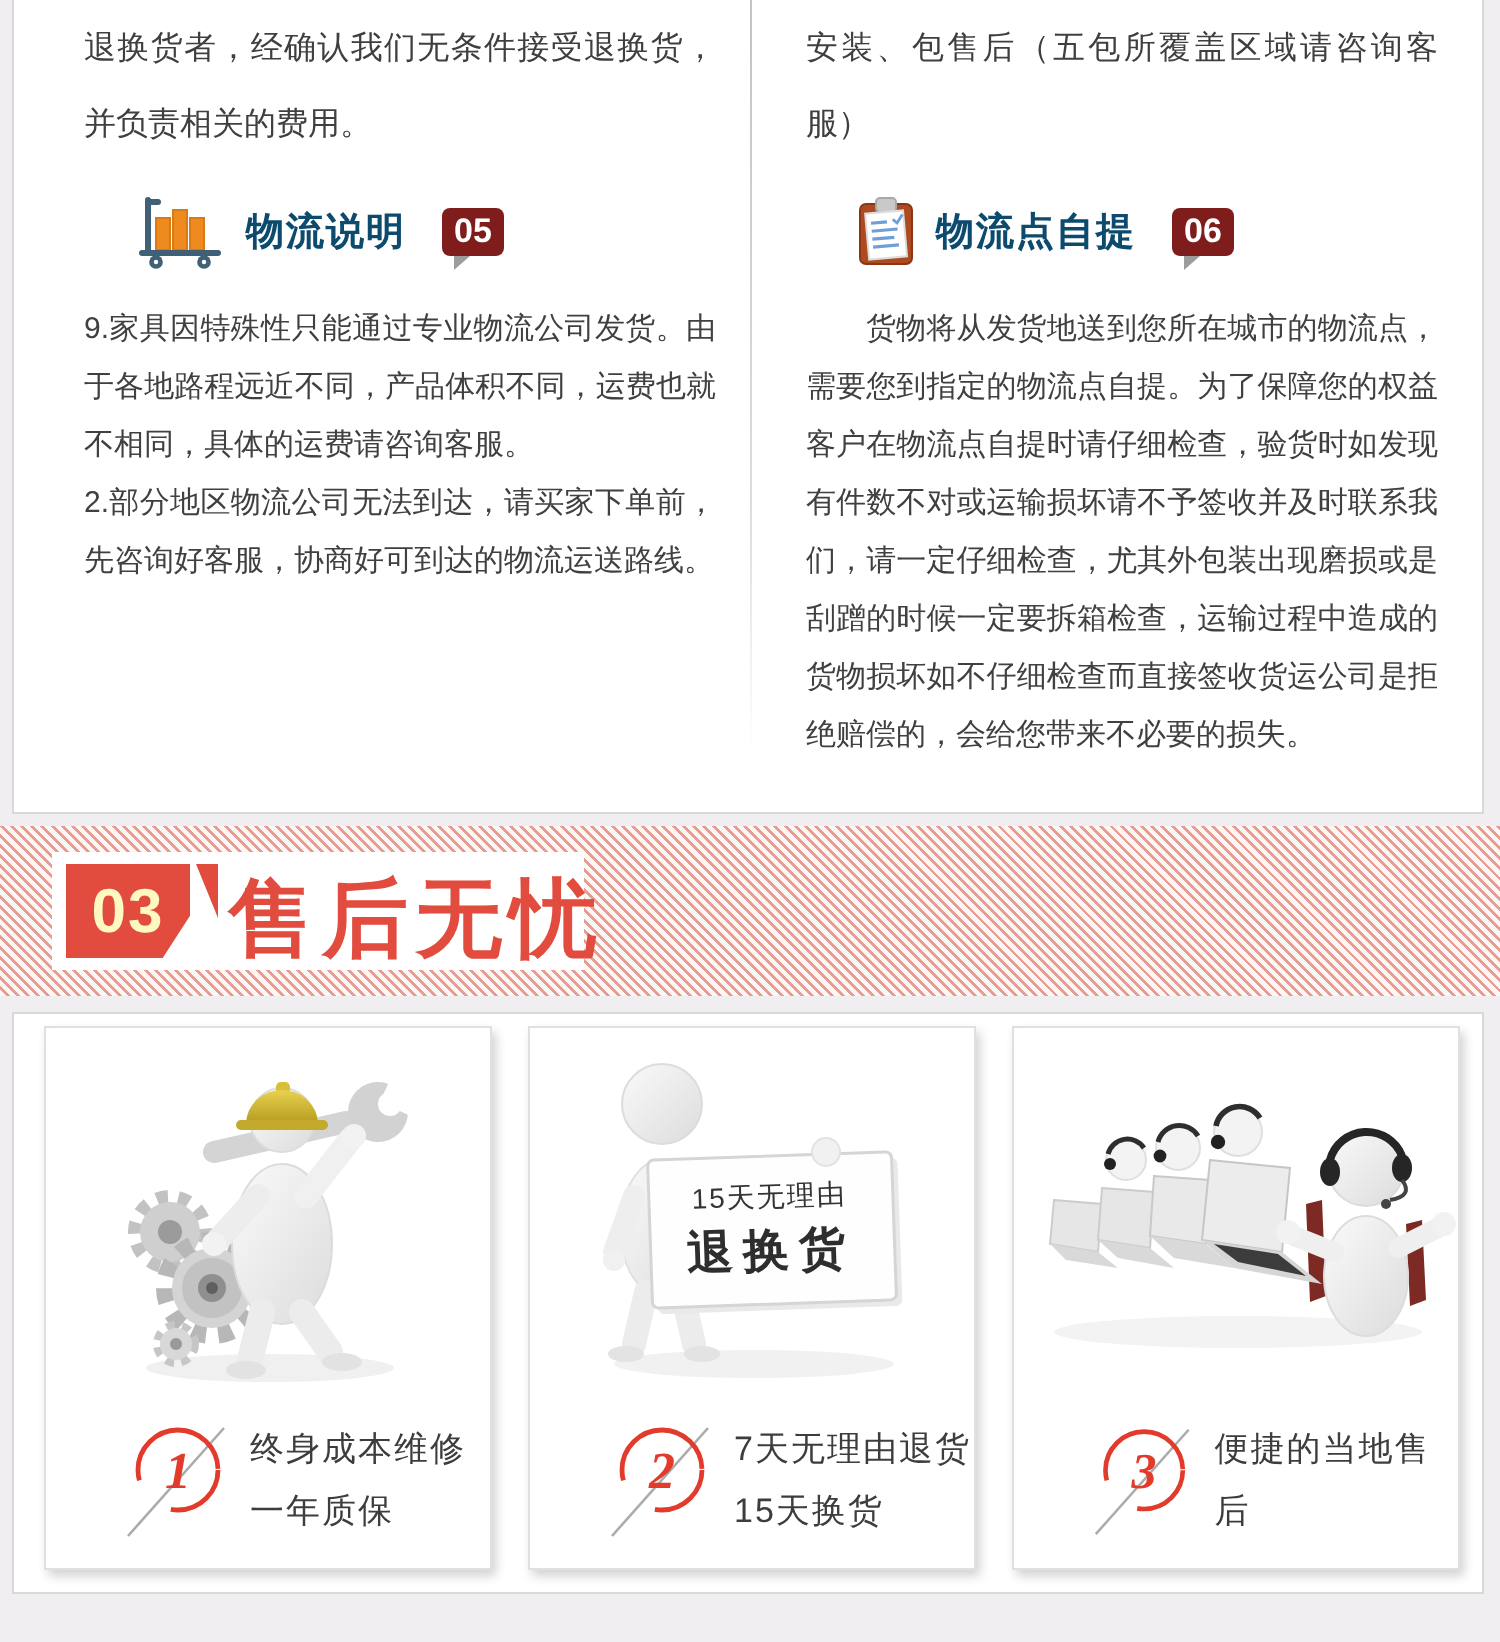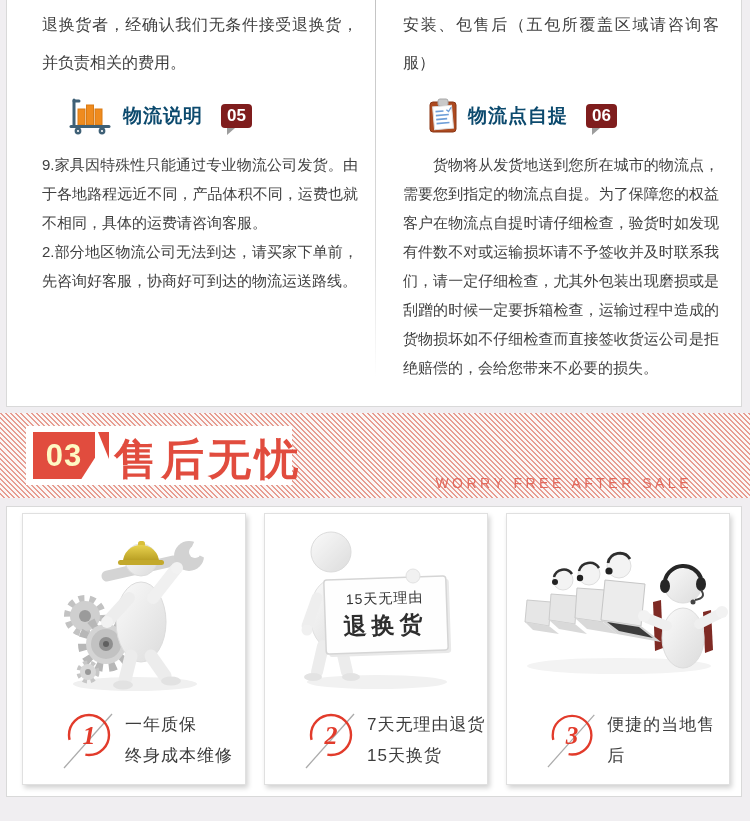--- a/index.html
+++ b/index.html
@@ -106,21 +106,20 @@
       <div class="body-text indent">货物将从发货地送到您所在城市的物流点，需要您到指定的物流点自提。为了保障您的权益客户在物流点自提时请仔细检查，验货时如发现有件数不对或运输损坏请不予签收并及时联系我们，请一定仔细检查，尤其外包装出现磨损或是刮蹭的时候一定要拆箱检查，运输过程中造成的货物损坏如不仔细检查而直接签收货运公司是拒绝赔偿的，会给您带来不必要的损失。</div>
     </div>
   </div>
 
   <div class="banner">
     <div class="banner-box">
       <div class="badge-03">03</div>
       <div class="badge-03-flag"></div>
       <div class="banner-title">售后无忧</div>
     </div>
-    <div class="banner-en">WORRY FREE AFTER SALE</div>
   </div>
 
   <div class="bottom-box">
     <div class="cards">
 
       <div class="card">
         <div class="illus">
           <svg viewBox="0 0 222 182">
             <defs>
               <linearGradient id="g1" x1="0" y1="0" x2="1" y2="1">
@@ -169,22 +168,22 @@
             </g>
           </svg>
         </div>
         <div class="caption">
           <svg class="numcircle" width="54" height="64" viewBox="0 0 54 64">
             <line x1="3" y1="60" x2="51" y2="6" stroke="#ababab" stroke-width="1.3"></line>
             <circle cx="28" cy="27" r="20" fill="none" stroke="#e23b2b" stroke-width="2.4" pathLength="100" stroke-dasharray="28 18 54"></circle>
             <text x="28" y="36" text-anchor="middle" font-size="26" font-style="italic" font-weight="bold" fill="#e23b2b">1</text>
           </svg>
           <div class="cap-lines">
+            <div>终身成本维修</div>
             <div>一年质保</div>
-            <div>终身成本维修</div>
           </div>
         </div>
       </div>
 
       <div class="card">
         <div class="illus">
           <svg viewBox="0 0 222 182">
             <ellipse cx="112" cy="168" rx="70" ry="7" fill="#f1f1f1"></ellipse>
             <ellipse cx="66" cy="100" rx="21" ry="34" fill="url(#g1)" stroke="#e0e0e0"></ellipse>
             <line x1="52" y1="84" x2="42" y2="112" stroke="#eeeeee" stroke-width="11" stroke-linecap="round"></line>

